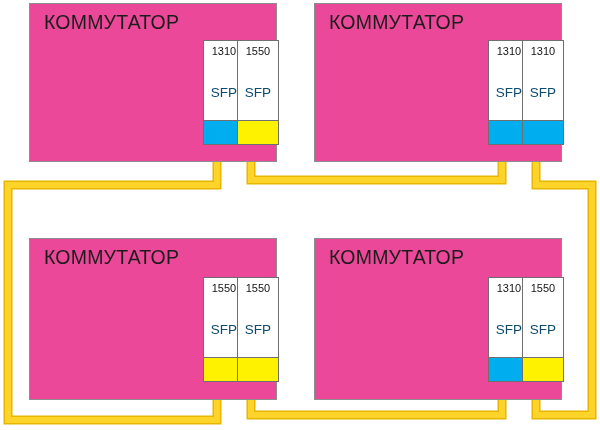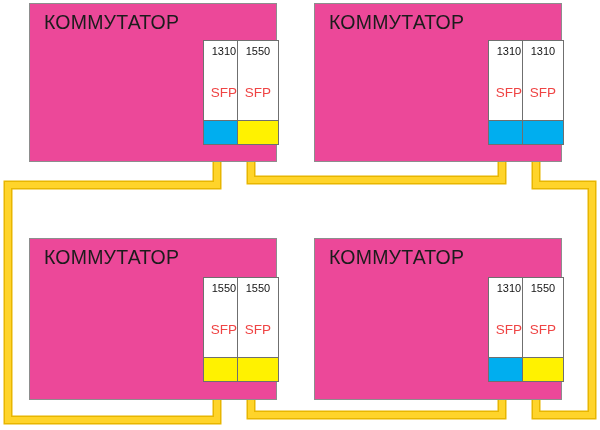--- a/index.html
+++ b/index.html
@@ -58,21 +58,21 @@
     color: #141414;
     font-family: "Liberation Sans", sans-serif;
   }
   .sfp-name {
     position: absolute;
     left: 0;
     right: 0;
     top: 44px;
     text-align: center;
     font-size: 13.5px;
-    color: #ef4444;
+    color: #0c4a6e;
     font-family: "Liberation Sans", sans-serif;
   }
   .sfp-tip {
     position: absolute;
     left: -1.4px;
     right: -1.4px;
     bottom: -1.4px;
     height: 25px;
     border: 1.4px solid #6f6f6f;
     box-sizing: border-box;

